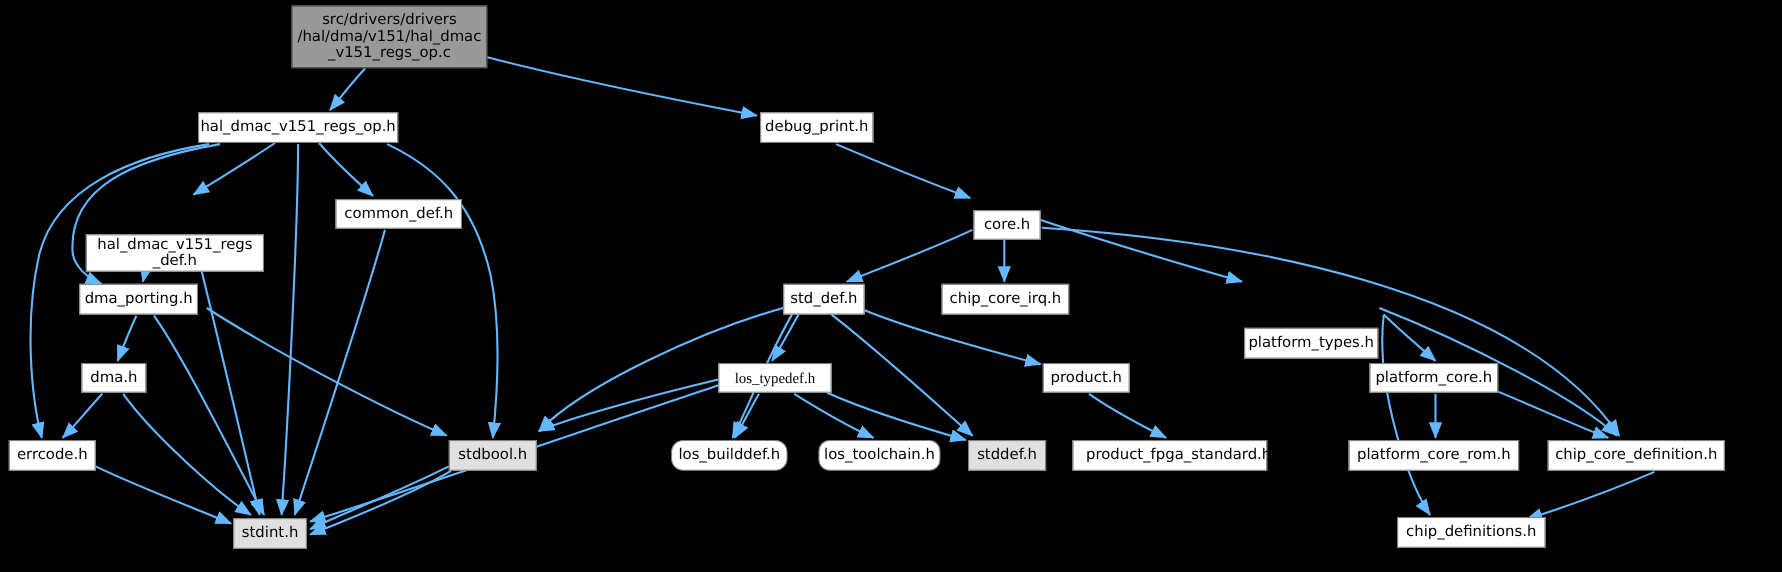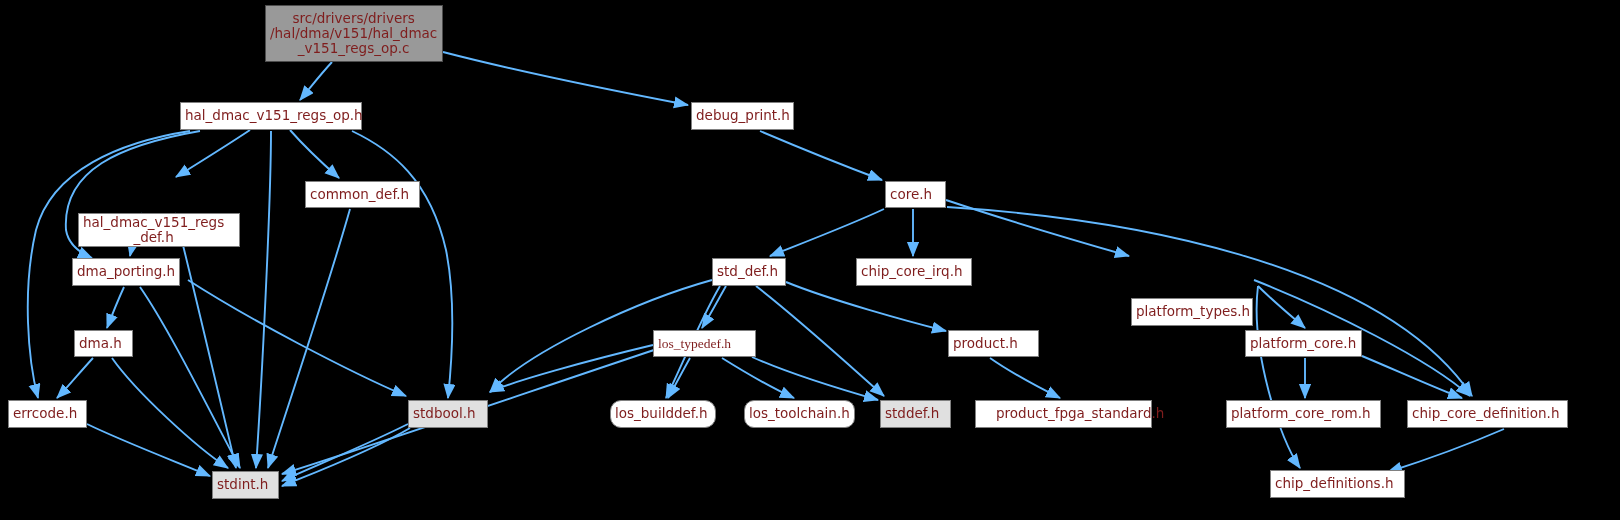--- a/index.html
+++ b/index.html
@@ -1,22 +1,22 @@
 <!DOCTYPE html>
 <html><head>
 <meta charset="utf-8">
 <style>
   html,body{margin:0;padding:0;background:#000;}
   body{width:1620px;height:520px;overflow:hidden;
        font-family:"DejaVu Sans","Liberation Sans",sans-serif;}
   #graph{position:relative;width:1620px;height:520px;background:#000;}
   svg.edges{position:absolute;left:0;top:0;width:1620px;height:520px;}
   .node{position:absolute;box-sizing:border-box;
-        border:1px solid #808080;background:#ffffff;color:#7f1d1d;
-        display:flex;align-items:center;
+        border:1px solid #808080;background:#ffffff;color:#000000;
+        display:flex;align-items:center;justify-content:center;
         text-align:center;line-height:1.12;font-size:13.5px;
         white-space:pre-line;padding:1px 4px;}
   .node.root{background:#999999;border-color:#4d4d4d;}
   .node.sys{background:#e0e0e0;}
   .node-label{pointer-events:none;}
 </style>
 </head>
 <body>
 
 <div id="graph">
@@ -72,28 +72,28 @@
   </svg>
   <div id="node-layer">
       <div class="node root" style="left: 265px; top: 5px; width: 178px; height: 57px;"><span class="node-label">src/drivers/drivers
 /hal/dma/v151/hal_dmac
 _v151_regs_op.c</span></div>
       <div class="node" style="left: 180px; top: 102px; width: 182px; height: 28px;"><span class="node-label">hal_dmac_v151_regs_op.h</span></div>
       <div class="node" style="left: 691px; top: 102px; width: 103px; height: 28px;"><span class="node-label">debug_print.h</span></div>
       <div class="node" style="left: 78px; top: 179px; width: 162px; height: 34px; margin-top: 34px;"><span class="node-label">hal_dmac_v151_regs
 _def.h</span></div>
       <div class="node" style="left: 305px; top: 181px; width: 115px; height: 27px;"><span class="node-label">common_def.h</span></div>
-      <div class="node" style="left: 885px; top: 181px; width: 61px; height: 27px;"><span class="node-label">core.h</span></div>
+      <div class="node" style="left: 885px; top: 191px; width: 61px; height: 27px;"><span class="node-label">core.h</span></div>
       <div class="node" style="left: 72px; top: 258px; width: 108px; height: 28px;"><span class="node-label">dma_porting.h</span></div>
       <div class="node" style="left: 712px; top: 258px; width: 74px; height: 28px;"><span class="node-label">std_def.h</span></div>
       <div class="node" style="left: 856px; top: 258px; width: 116px; height: 28px;"><span class="node-label">chip_core_irq.h</span></div>
       <div class="node" style="left: 1131px; top: 258px; width: 122px; height: 28px; margin-top: 40px;"><span class="node-label">platform_types.h</span></div>
       <div class="node" style="left: 74px; top: 330px; width: 59px; height: 27px;"><span class="node-label">dma.h</span></div>
       <div class="node" style="left: 653px; top: 330px; width: 103px; height: 27px; font-family: Liberation Serif, serif;"><span class="node-label">los_typedef.h</span></div>
-      <div class="node" style="left: 948px; top: 330px; width: 91px; height: 27px;"><span class="node-label">product.h</span></div>
+      <div class="node" style="left: 948px; top: 330px; width: 79px; height: 27px;"><span class="node-label">product.h</span></div>
       <div class="node" style="left: 1245px; top: 330px; width: 117px; height: 27px;"><span class="node-label">platform_core.h</span></div>
       <div class="node" style="left: 8px; top: 400px; width: 79px; height: 28px;"><span class="node-label">errcode.h</span></div>
       <div class="node sys" style="left: 408px; top: 400px; width: 80px; height: 28px;"><span class="node-label">stdbool.h</span></div>
       <div class="node" style="left: 610px; top: 400px; width: 106px; height: 28px; border-radius: 11px;"><span class="node-label">los_builddef.h</span></div>
       <div class="node" style="left: 744px; top: 400px; width: 111px; height: 28px; border-radius: 10px;"><span class="node-label">los_toolchain.h</span></div>
       <div class="node sys" style="left: 880px; top: 400px; width: 71px; height: 28px;"><span class="node-label">stddef.h</span></div>
       <div class="node" style="left: 975px; top: 400px; width: 177px; height: 28px; padding-left: 20px;"><span class="node-label">product_fpga_standard.h</span></div>
       <div class="node" style="left: 1226px; top: 400px; width: 155px; height: 28px;"><span class="node-label">platform_core_rom.h</span></div>
       <div class="node" style="left: 1407px; top: 400px; width: 161px; height: 28px;"><span class="node-label">chip_core_definition.h</span></div>
       <div class="node sys" style="left: 212px; top: 471px; width: 67px; height: 28px;"><span class="node-label">stdint.h</span></div>

